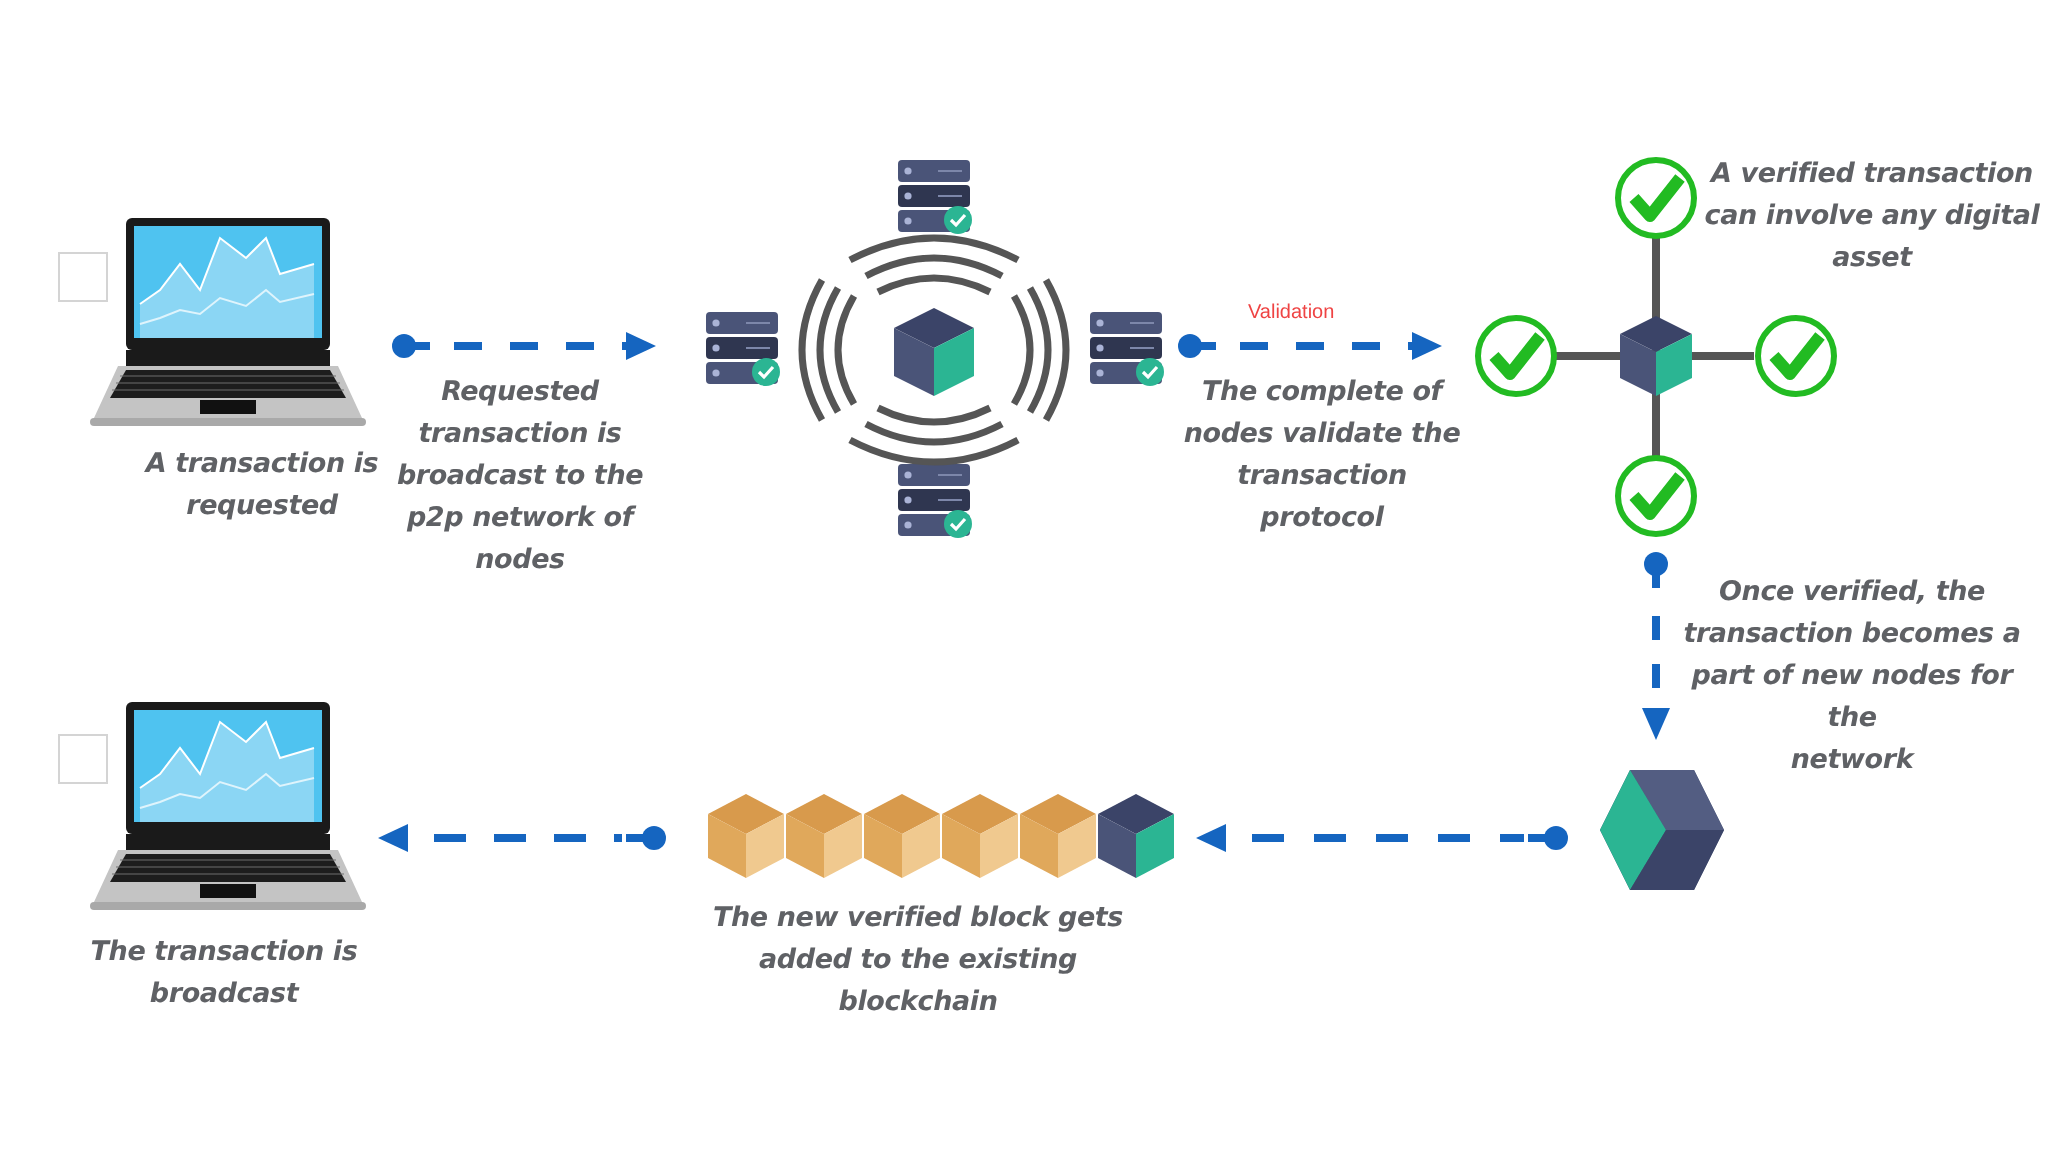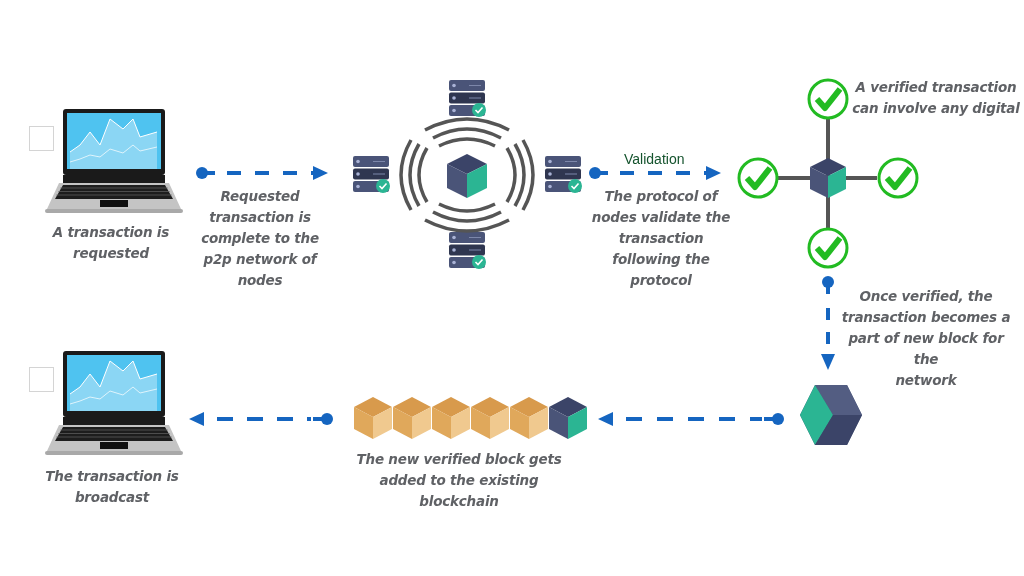--- a/index.html
+++ b/index.html
@@ -2,21 +2,21 @@
 <html><head>
 <meta charset="utf-8">
 <style>
   html, body { margin:0; padding:0; background:#ffffff; }
   body { width:1024px; height:576px; position:relative; overflow:hidden; font-family:"Liberation Sans", sans-serif; }
   .caption {
     position:absolute; text-align:center; color:#5f6165;
     font-family:"DejaVu Sans", sans-serif; font-style:italic; font-weight:bold;
     font-size:13.5px; line-height:21px; letter-spacing:-0.2px;
   }
-  .label-validation { position:absolute; color:#14532d; font-family:"Liberation Sans", sans-serif; font-size:14px; }
+  .label-validation { position:absolute; color:#ef4444; font-family:"Liberation Sans", sans-serif; font-size:10px; }
   .checkbox { position:absolute; width:25px; height:25px; border:1px solid #d4d4d4; background:#fff; box-sizing:border-box; }
   svg { position:absolute; overflow:visible; }
 </style>
 </head>
 <body>
 
 <div class="checkbox" style="left:29px;top:126px;"></div>
 <svg style="left:45px;top:107px;" width="140" height="108" viewBox="0 0 140 108">
   <rect x="18" y="2" width="102" height="66" rx="3" fill="#1a1a1a"></rect>
   <rect x="22" y="6" width="94" height="56" fill="#4fc3f0"></rect>
@@ -27,35 +27,35 @@
   <polygon points="14,76 124,76 136,102 2,102" fill="#c4c4c4"></polygon>
   <polygon points="18,78 120,78 128,92 10,92" fill="#1d1d1d"></polygon>
   <g stroke="#6e6e6e" stroke-width="0.6">
     <line x1="15" y1="81" x2="123" y2="81"></line>
       <line x1="13" y1="84.5" x2="125" y2="84.5"></line>
       <line x1="11" y1="88" x2="127" y2="88"></line>
   </g>
   <rect x="55" y="93" width="28" height="7" fill="#111"></rect>
   <rect x="0" y="102" width="138" height="4" rx="2" fill="#a9a9a9"></rect>
 </svg>
-<div class="caption" style="left:36px;top:222px;width:150px;font-style:italic;">
+<div class="caption" style="left:56px;top:222px;width:150px;font-style:italic;">
   <div>A transaction is</div>
   <div>requested</div>
 </div>
 
 <svg style="left:195px;top:165px;" width="140" height="16">
   <circle cx="7" cy="8" r="6" fill="#1565c0"></circle>
   <line x1="7" y1="8" x2="20" y2="8" stroke="#1565c0" stroke-width="4"></line>
   <line x1="32" y1="8" x2="118" y2="8" stroke="#1565c0" stroke-width="4" stroke-dasharray="14,14"></line>
   <polygon points="118,1 133,8 118,15" fill="#1565c0"></polygon>
 </svg>
 <div class="caption" style="left:190px;top:186px;width:140px;">
   <div>Requested</div>
   <div>transaction is</div>
-  <div>complete to the</div>
+  <div>broadcast to the</div>
   <div>p2p network of</div>
   <div>nodes</div>
 </div>
 
 <svg style="left:345px;top:78px;" width="245" height="195" viewBox="0 0 245 195">
   <defs>
     <g id="server">
       <rect x="0" y="0" width="36" height="11" rx="2" fill="#4a5478"></rect>
       <rect x="0" y="12.5" width="36" height="11" rx="2" fill="#2f3650"></rect>
       <rect x="0" y="25" width="36" height="11" rx="2" fill="#4a5478"></rect>
@@ -95,24 +95,23 @@
 </svg>
 
 <div class="label-validation" style="left:624px;top:151px;">Validation</div>
 <svg style="left:588px;top:165px;" width="140" height="16">
   <circle cx="7" cy="8" r="6" fill="#1565c0"></circle>
   <line x1="7" y1="8" x2="20" y2="8" stroke="#1565c0" stroke-width="4"></line>
   <line x1="32" y1="8" x2="118" y2="8" stroke="#1565c0" stroke-width="4" stroke-dasharray="14,14"></line>
   <polygon points="118,1 133,8 118,15" fill="#1565c0"></polygon>
 </svg>
 <div class="caption" style="left:586px;top:186px;width:150px;">
-  <div>The protocol of</div>
+  <div>The complete of</div>
   <div>nodes validate the</div>
   <div>transaction</div>
-  <div>following the</div>
   <div>protocol</div>
 </div>
 
 <svg style="left:735px;top:78px;" width="185" height="195" viewBox="0 0 185 195">
   <defs>
     <g id="check">
       <circle cx="0" cy="0" r="19" fill="#fff" stroke="#22bb22" stroke-width="3"></circle>
       <polyline points="-11,0 -3,9 12,-10" fill="none" stroke="#22bb22" stroke-width="6" stroke-linejoin="round"></polyline>
     </g>
   </defs>
@@ -126,32 +125,33 @@
   <use href="#check" x="93" y="170"></use>
   <g transform="translate(93,100)">
     <polygon points="0,-20 18,-11 0,-2 -18,-11" fill="#3b4468"></polygon>
     <polygon points="-18,-11 0,-2 0,20 -18,11" fill="#4a5478"></polygon>
     <polygon points="0,-2 18,-11 18,11 0,20" fill="#2bb593"></polygon>
   </g>
 </svg>
 <div class="caption" style="left:852px;top:77px;width:168px;text-align:center;">
   <div>A verified transaction</div>
   <div>can involve any digital</div>
+  <div>asset</div>
 </div>
 
 <svg style="left:820px;top:274px;" width="16" height="100">
   <circle cx="8" cy="8" r="6" fill="#1565c0"></circle>
   <line x1="8" y1="8" x2="8" y2="20" stroke="#1565c0" stroke-width="4"></line>
   <line x1="8" y1="34" x2="8" y2="80" stroke="#1565c0" stroke-width="4" stroke-dasharray="12,12"></line>
   <polygon points="1,80 15,80 8,96" fill="#1565c0"></polygon>
 </svg>
 <div class="caption" style="left:836px;top:286px;width:180px;text-align:center;">
   <div>Once verified, the</div>
   <div>transaction becomes a</div>
-  <div>part of new block for the</div>
+  <div>part of new nodes for the</div>
   <div>network</div>
 </div>
 
 <svg style="left:795px;top:382px;" width="70" height="66" viewBox="0 0 70 66">
   <polygon points="20,3 52,3 67,33 52,63 20,63 5,33" fill="#4a5478"></polygon>
   <polygon points="20,3 52,3 67,33 38,33" fill="#535d82"></polygon>
   <polygon points="5,33 20,3 38,33 20,63" fill="#2bb593"></polygon>
   <polygon points="38,33 67,33 52,63 20,63" fill="#3b4468"></polygon>
 </svg>
 

